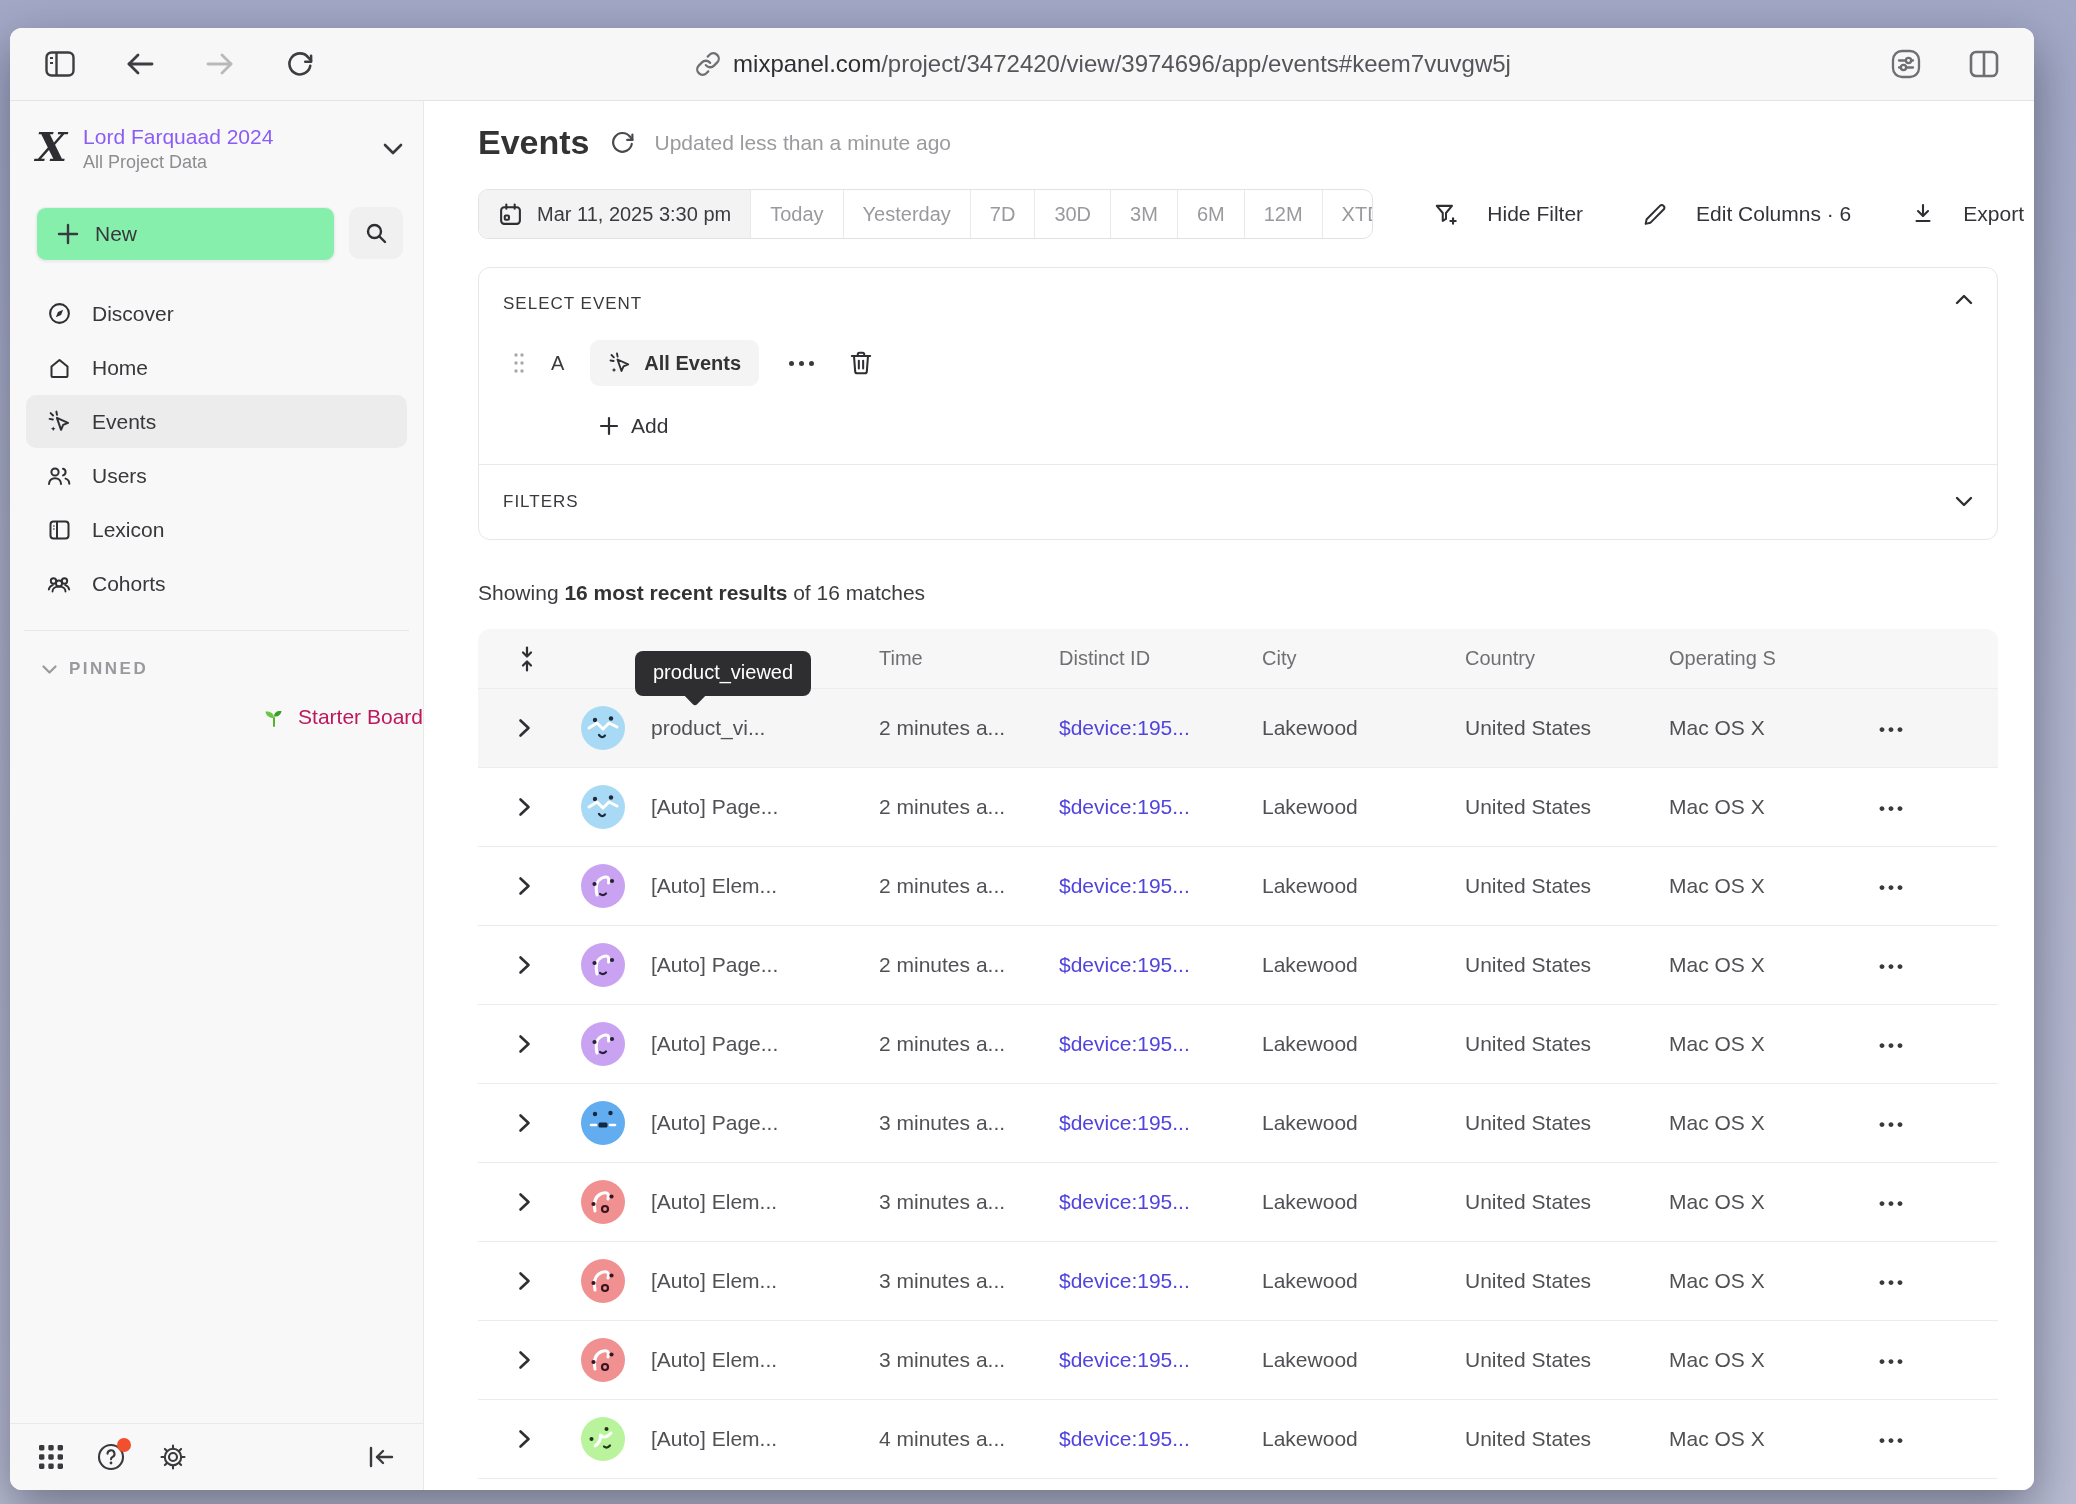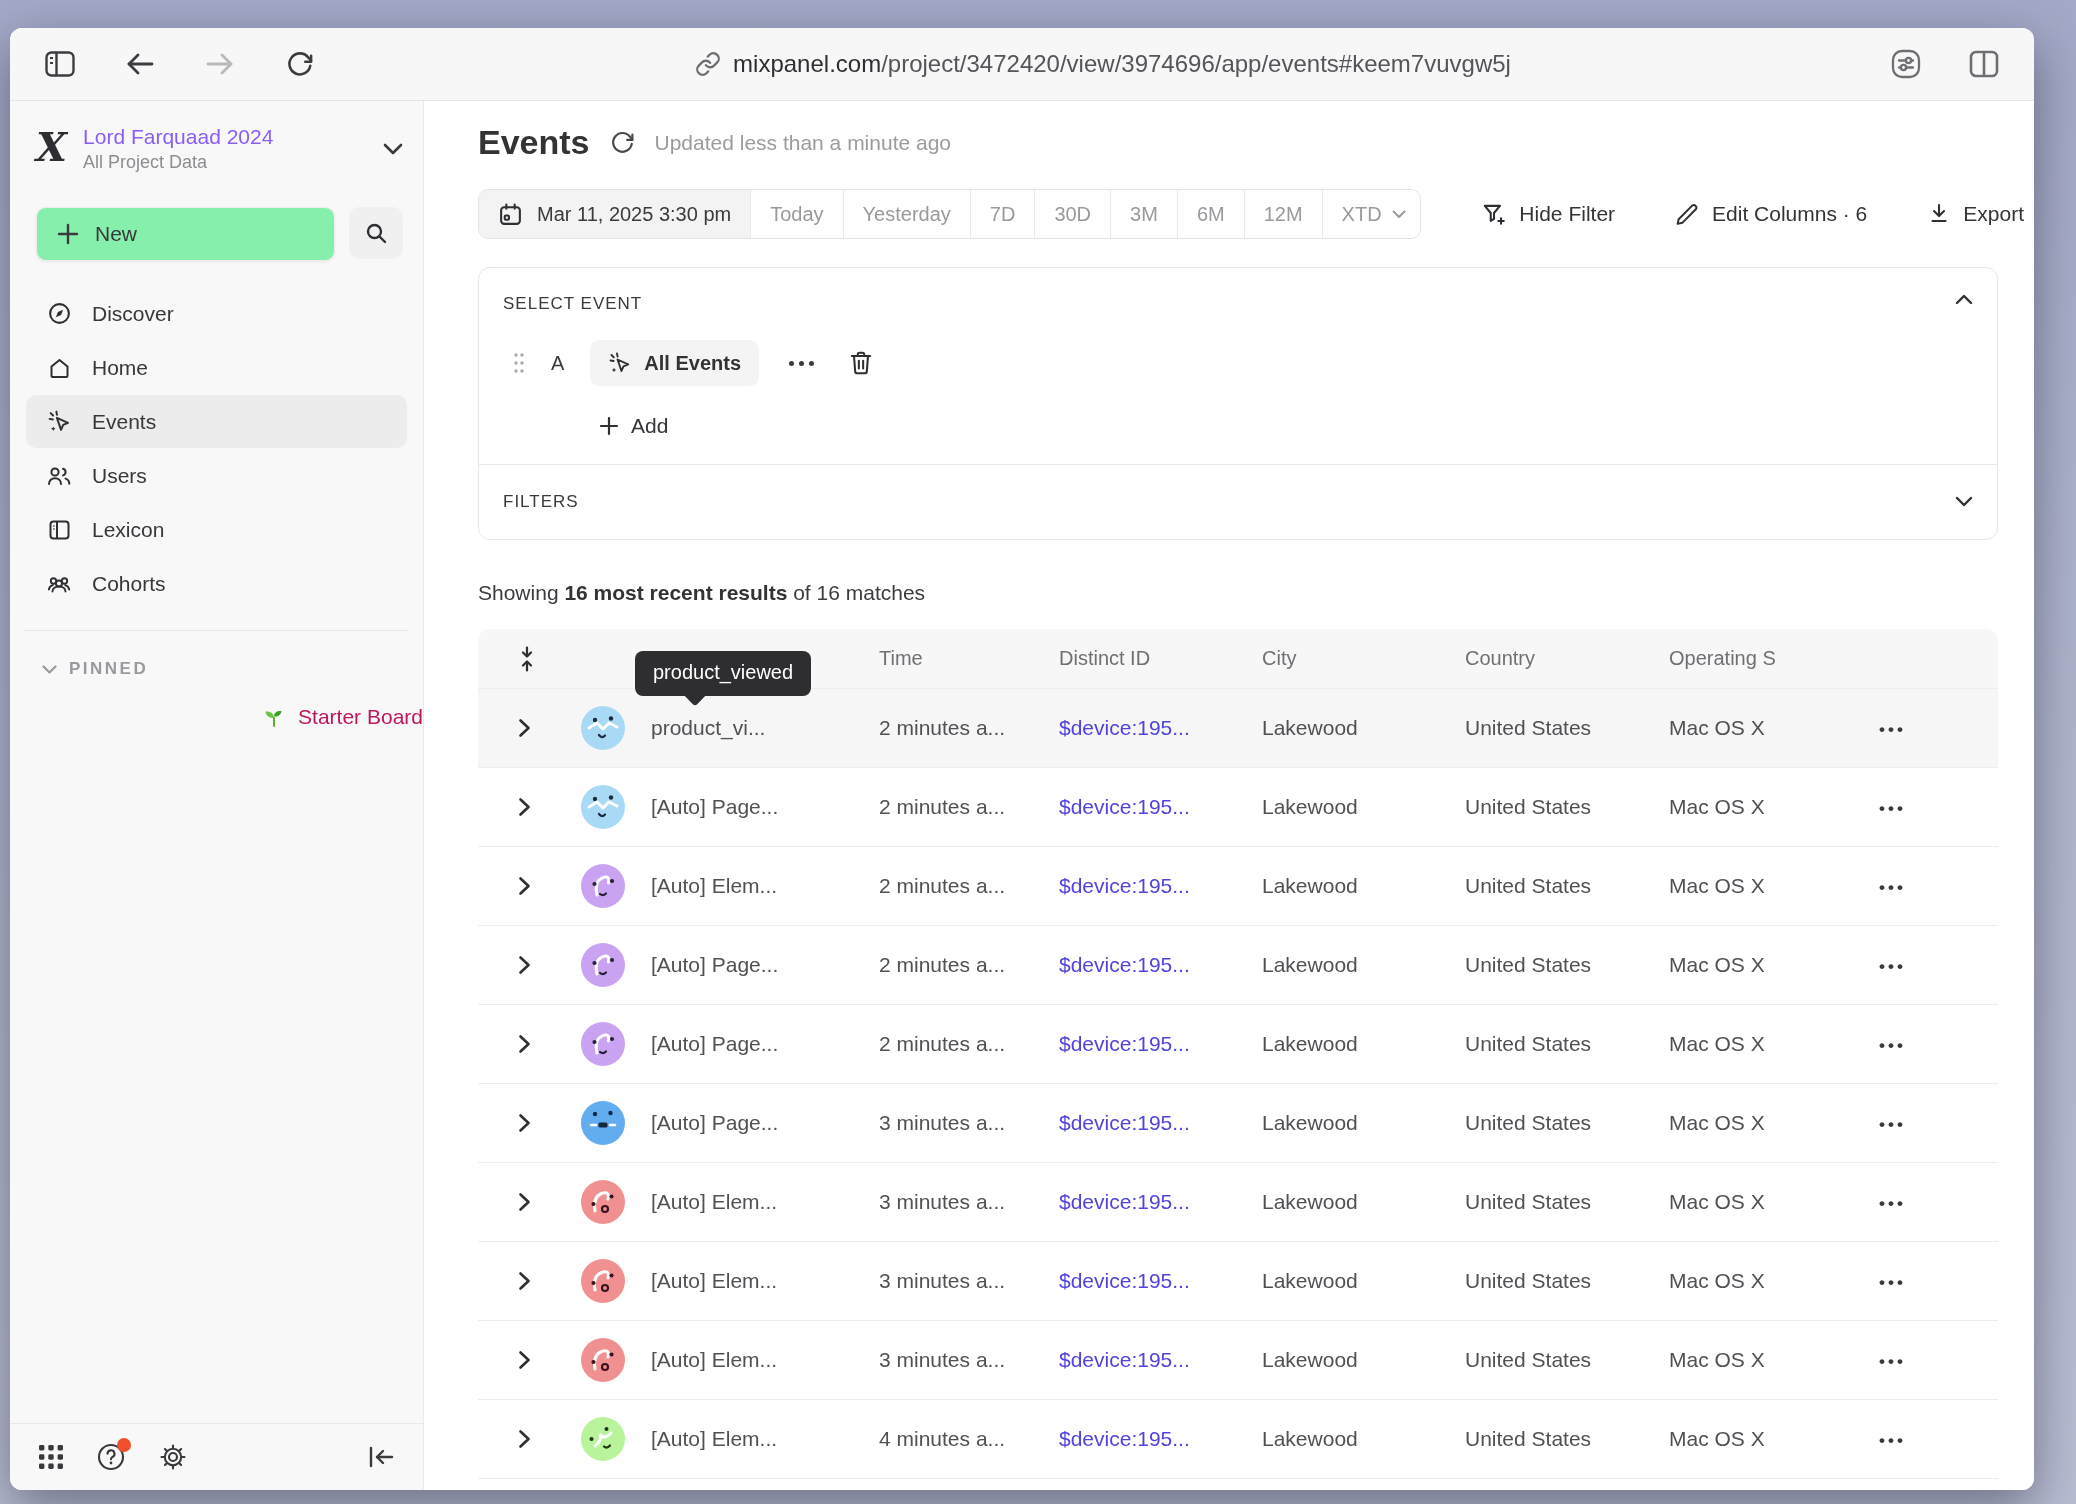--- a/index.html
+++ b/index.html
@@ -61,21 +61,21 @@
   .main{flex:1;min-width:0;background:#fff;padding:0 36px 0 54px;display:flex;flex-direction:column;}
   .page-head{margin-top:22px;height:46px;display:flex;align-items:center;gap:20px;}
   .page-title{font-size:34px;font-weight:700;color:#333;}
   .updated{font-size:21px;color:#9b9b9f;}
   .controls-row{margin-top:28px;margin-right:-26px;height:48px;display:flex;align-items:center;}
   .date-seg{display:flex;height:48px;border:1px solid #e2e2e4;border-radius:10px;overflow:hidden;background:#fff;}
   .seg{display:flex;align-items:center;padding:0 19px;font-size:20px;color:#9a9a9e;border-left:1px solid #e9e9eb;white-space:nowrap;}
   .seg:first-child{border-left:none;background:#f3f3f4;color:#3b3b3f;gap:14px;font-weight:500;}
   .seg.xtd{gap:10px;}
   .ctl-spacer{flex:1;}
-  .ctl-btn{display:flex;align-items:center;gap:12px;font-size:21px;color:#343438;margin-left:60px;white-space:nowrap;}
+  .ctl-btn{display:flex;align-items:center;gap:28px;font-size:21px;color:#343438;margin-left:60px;white-space:nowrap;}
   
   .query-card{margin-top:29px;border:1px solid #e7e7e9;border-radius:12px;background:#fff;}
   .qc-select{padding:26px 24px 22px;position:relative;}
   .qc-label{font-size:17px;font-weight:400;letter-spacing:1px;color:#3a3a3e;}
   .qc-chevron{position:absolute;right:24px;top:26px;}
   .event-row{margin-top:26px;display:flex;align-items:center;height:46px;}
   .drag-handle{margin-left:10px;}
   .row-letter{margin-left:26px;font-size:20px;color:#3a3a3e;}
   .event-pill{margin-left:26px;height:46px;background:#f4f4f5;border-radius:9px;display:flex;align-items:center;gap:12px;padding:0 18px;font-size:20px;font-weight:700;color:#333;}
   .pill-dots{margin-left:22px;display:flex;gap:5px;padding:8px;}

